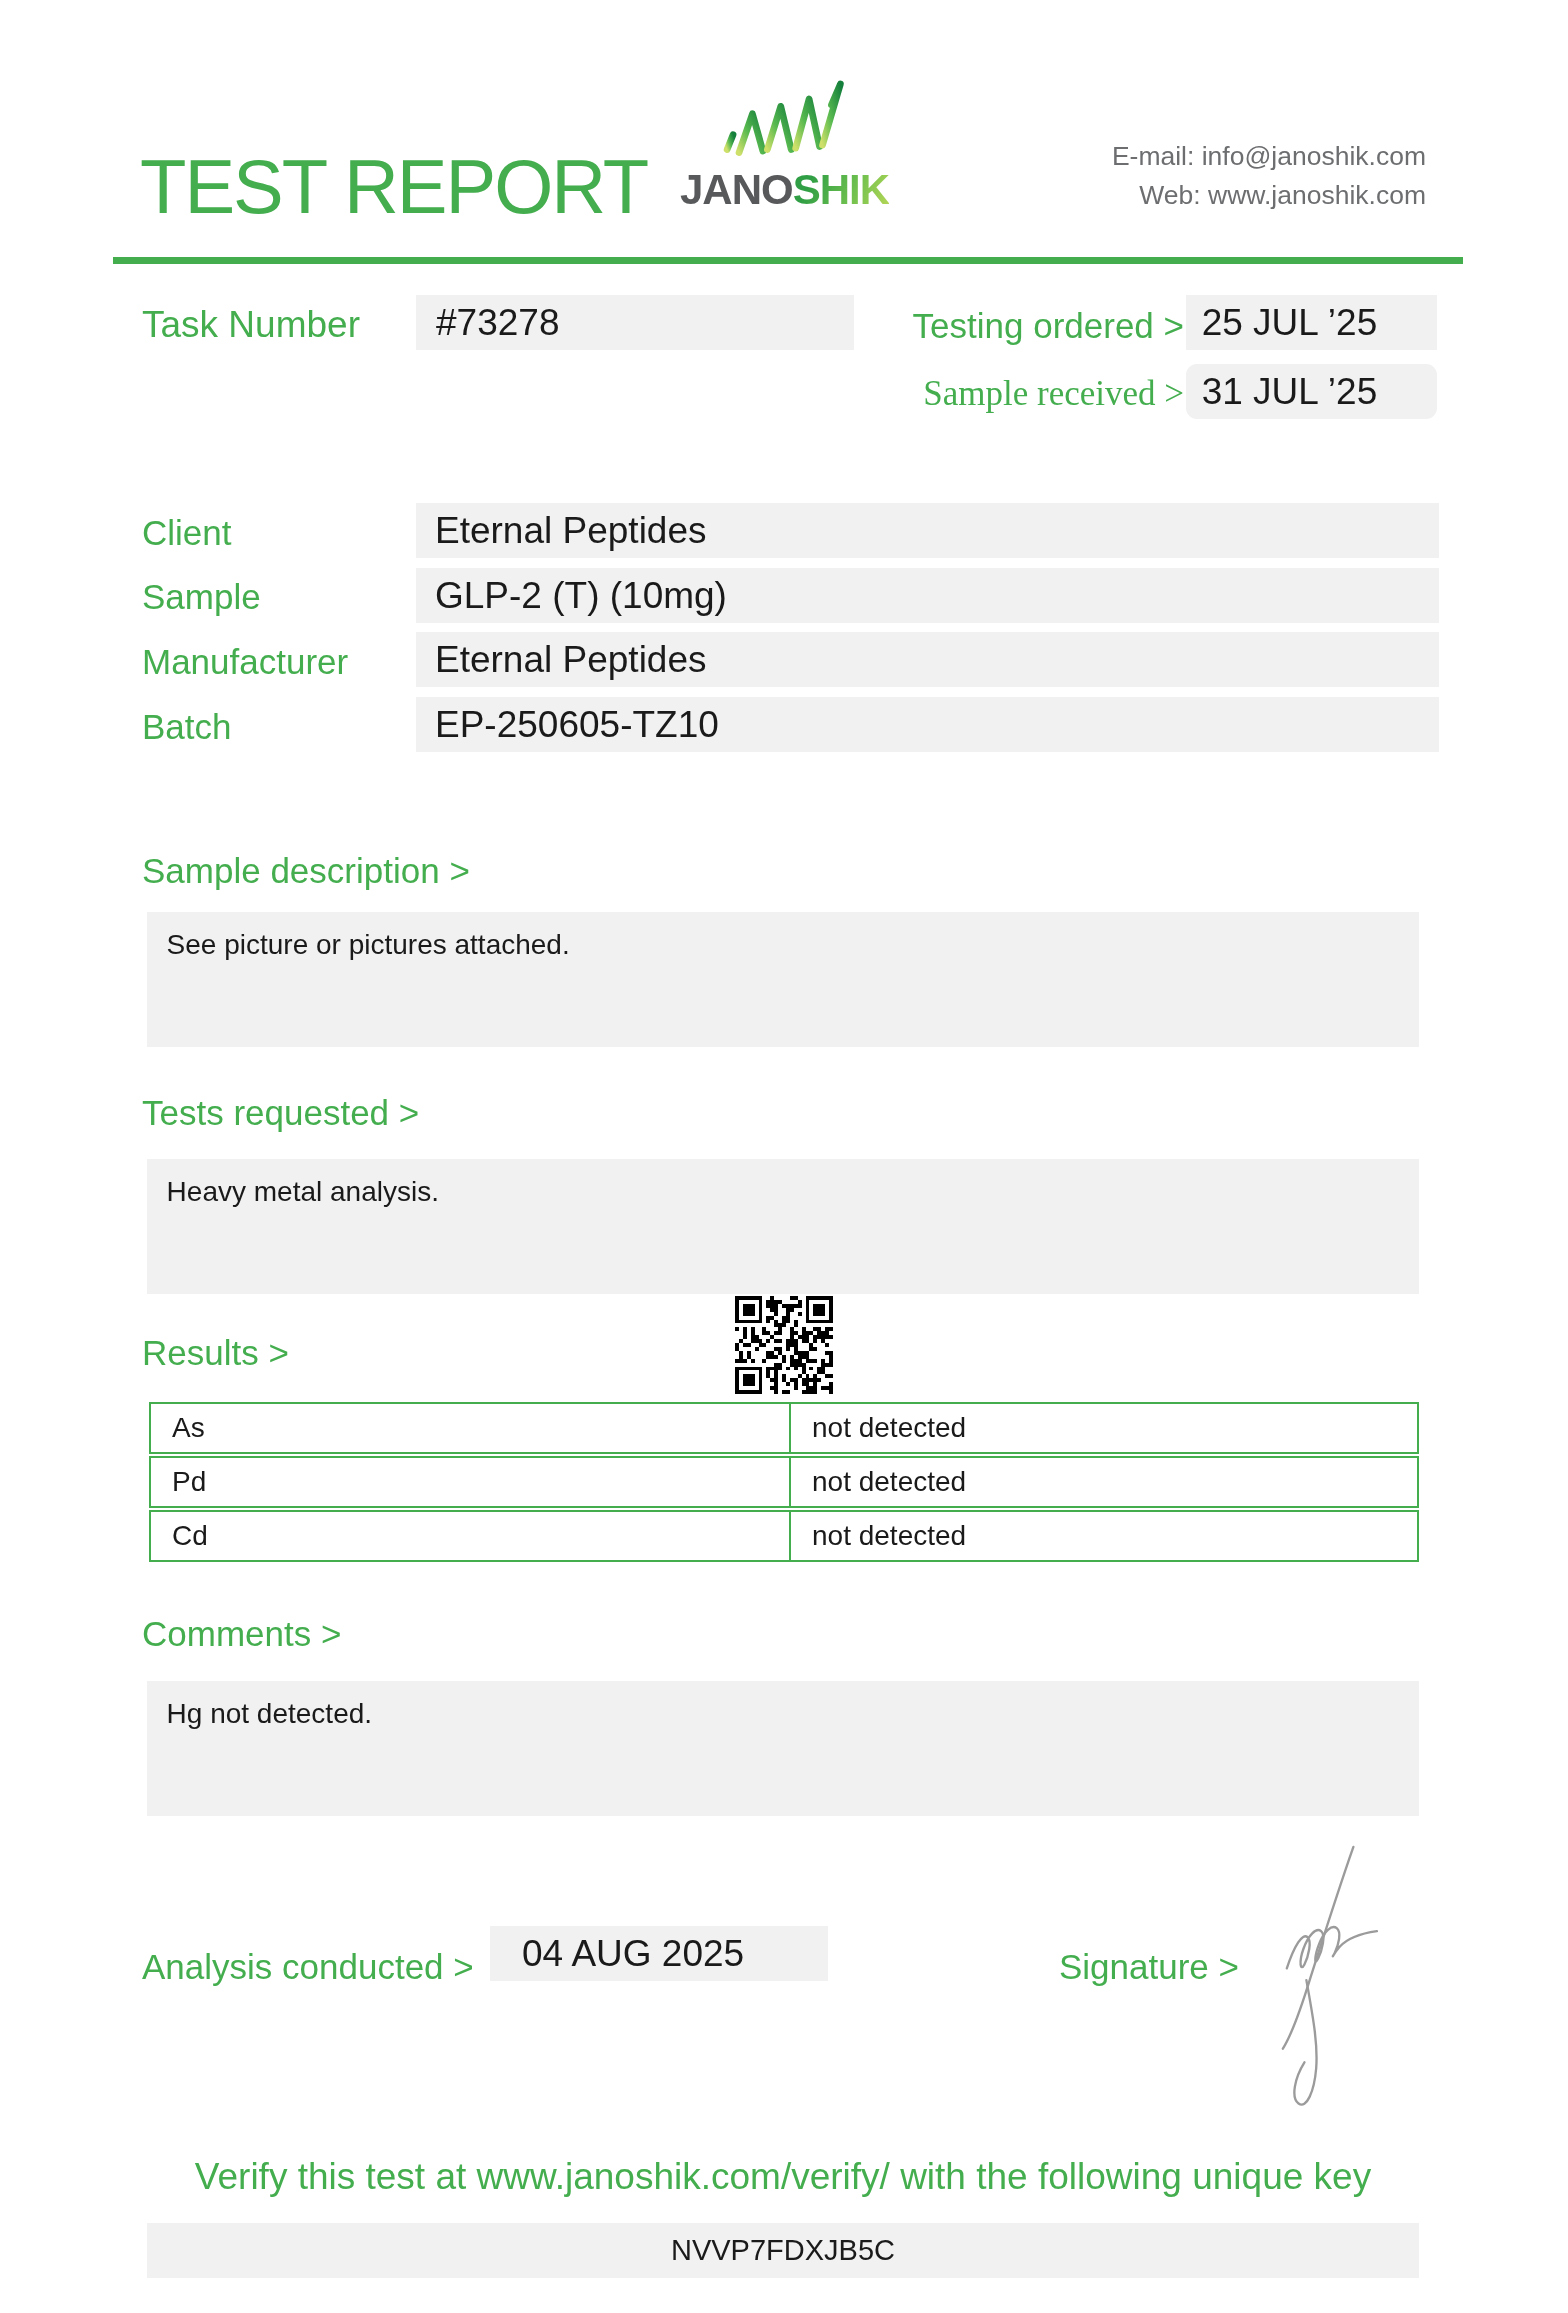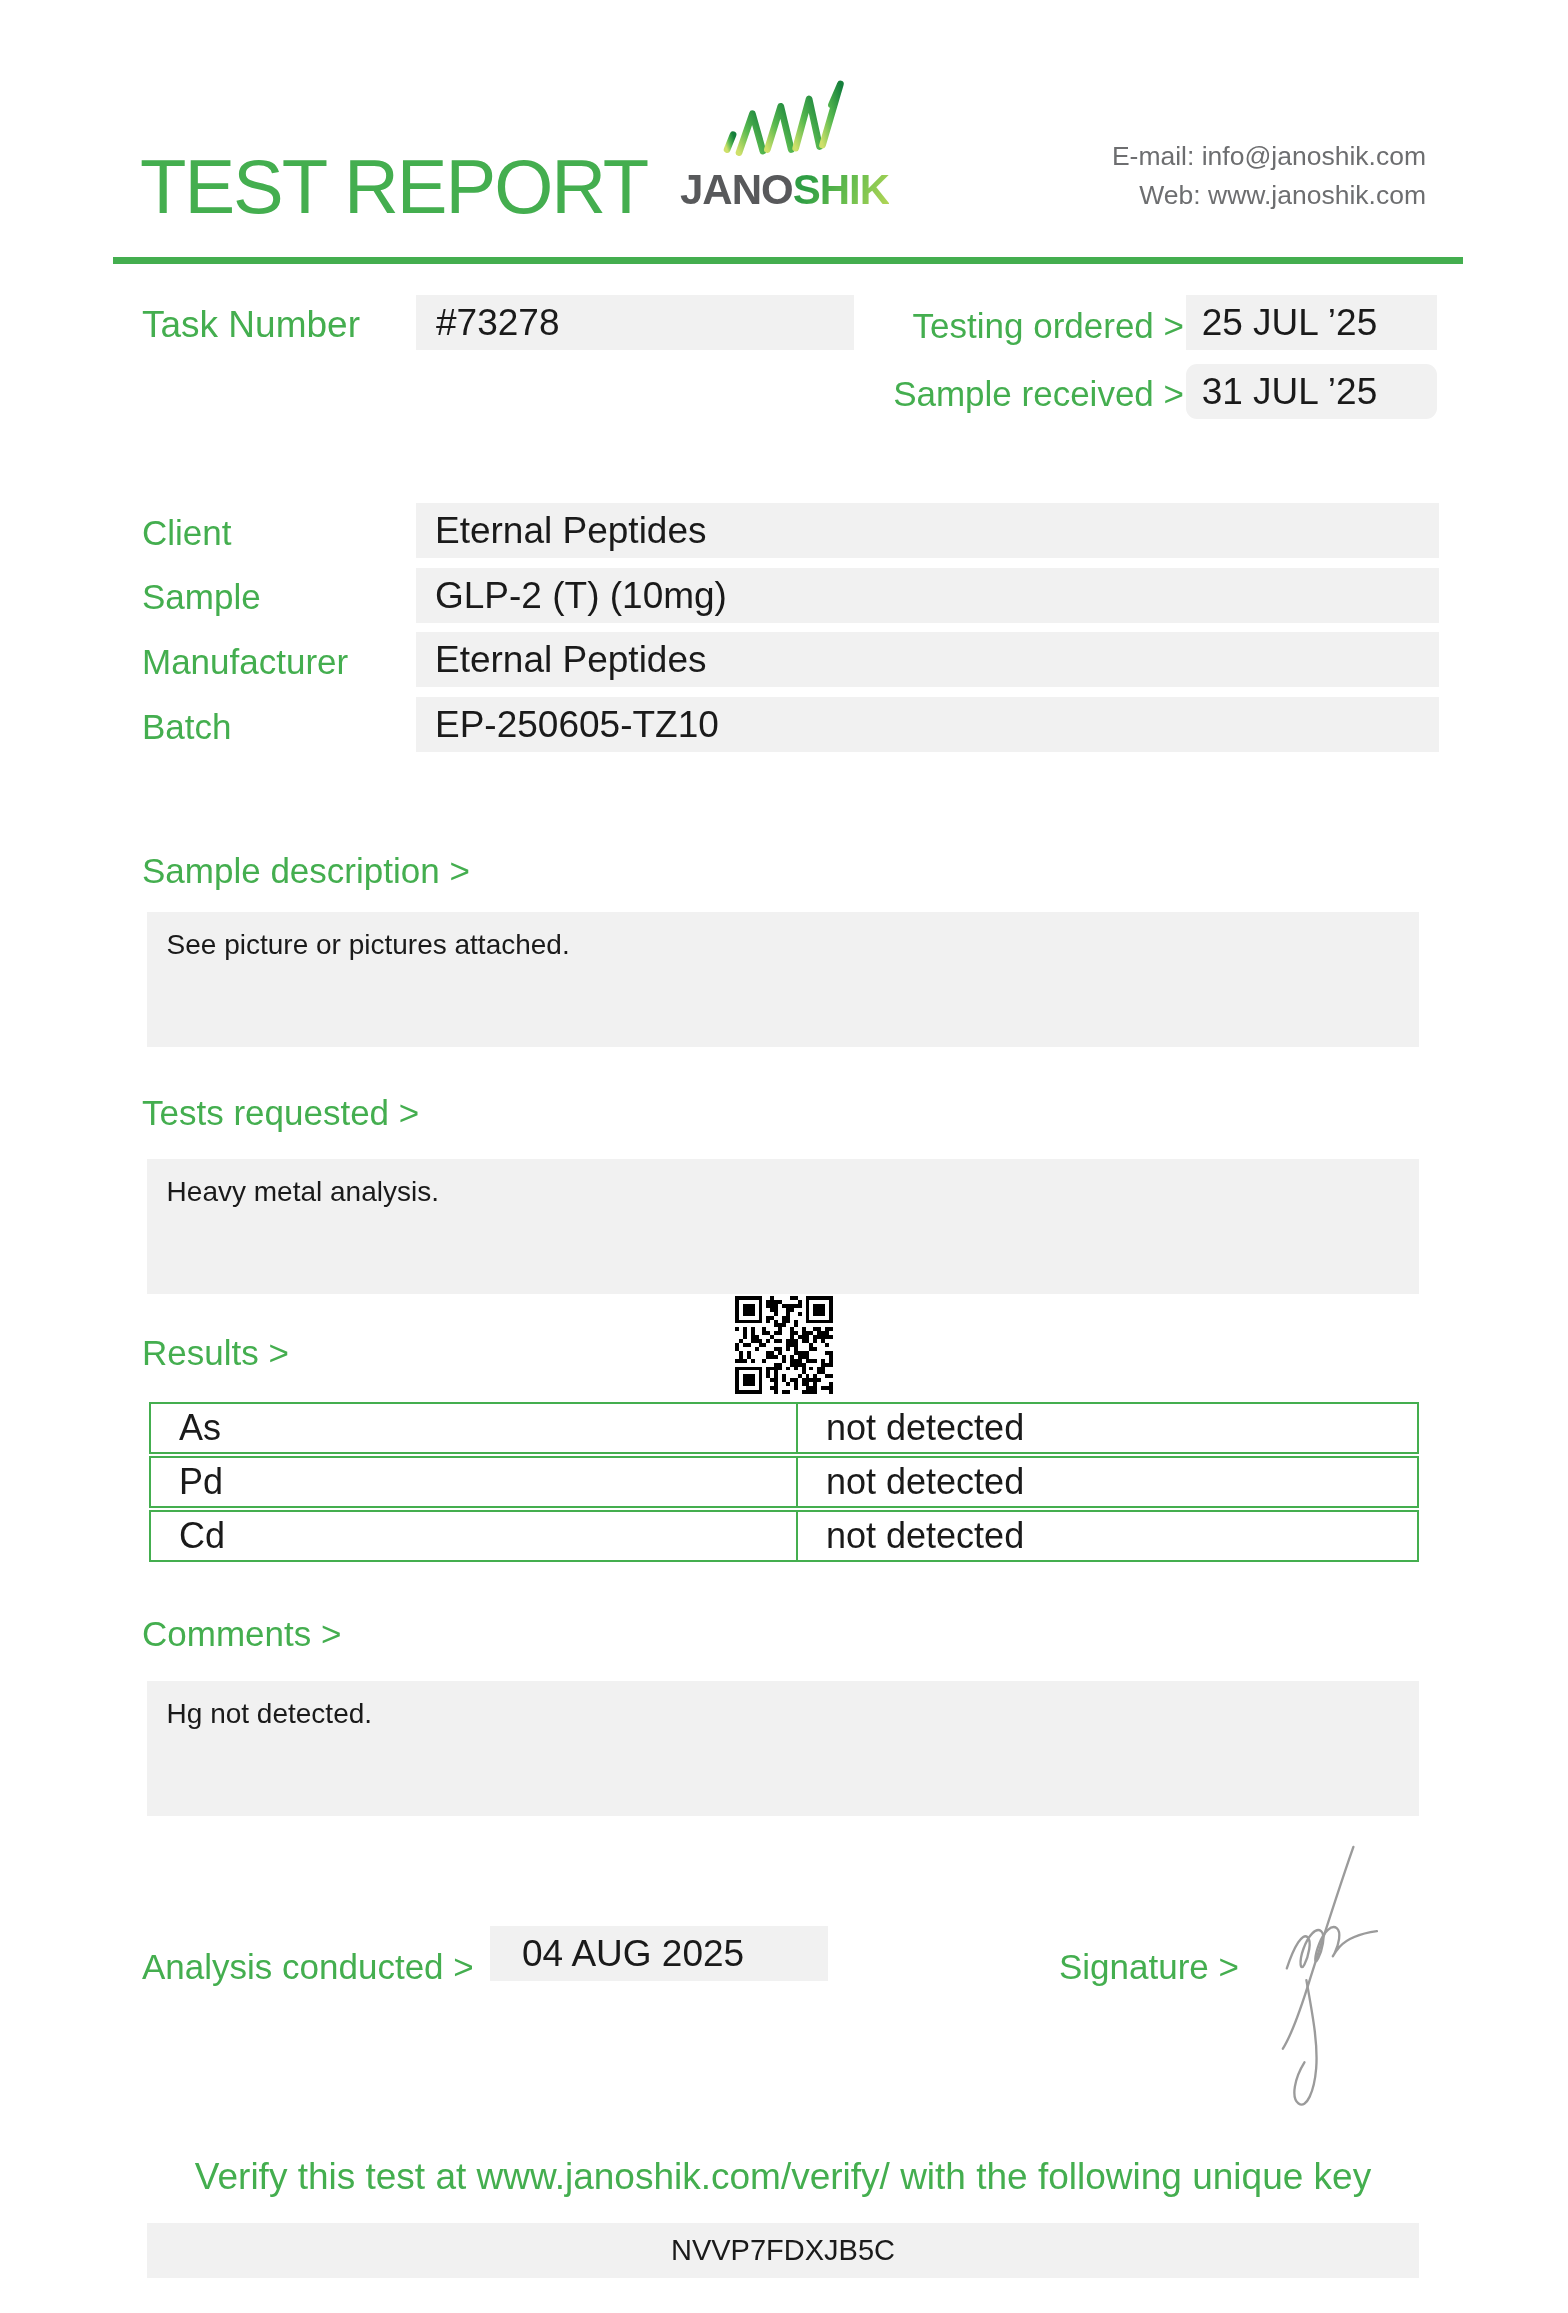--- a/index.html
+++ b/index.html
@@ -30,35 +30,35 @@
   .rule{left:113px;top:257px;width:1350px;height:6.9px;background:var(--accent-green,#44ae4f);}
 
   
   .lbl{font-size:35px;white-space:nowrap;}
   .box{background:var(--box-gray,#f1f1f1);}
   .valbox{font-size:37px;display:flex;align-items:center;white-space:nowrap;}
   .task-label{left:142px;top:304px;font-size:37px;}
   .task-box{left:416px;top:295px;width:418px;height:55px;padding-left:20px;}
   .to-label{left:872px;top:306px;width:312px;text-align:right;}
   .to-box{left:1186px;top:295px;width:235px;height:55px;padding-left:15.7px;}
-  .sr-label{left:872px;top:374px;width:312px;text-align:right;}
+  .sr-label{left:872px;top:374px;width:312px;text-align:right;font-family:Liberation Serif, serif;}
   .sr-box{left:1186px;top:364px;width:235px;height:55px;padding-left:15.7px;border-radius:11px;}
 
   
   .field-label{left:142px;width:265px;}
   .field-box{left:416px;width:1004px;height:55px;padding-left:19px;}
 
   
   .sec-head{left:142px;font-size:35px;white-space:nowrap;}
   .body-box{left:147px;width:1272px;height:135px;font-size:28px;padding:16.7px 19.6px;box-sizing:border-box;}
 
   
   .rtable{left:149px;top:1402px;width:1270px;}
   .t-row{display:flex;border:2.9px solid var(--accent-green,#44ae4f);margin-bottom:2px;background:#fff;}
-  .t-cell{font-size:36px;line-height:48px;padding-left:28px;white-space:nowrap;}
+  .t-cell{font-size:28px;line-height:48px;padding-left:21px;white-space:nowrap;}
   .t-analyte{width:617px;border-right:2.9px solid var(--accent-green,#44ae4f);}
   .t-result{flex:1;}
 
   
   .qr{left:735px;top:1296px;width:98px;height:98px;}
   .sig{left:1267px;top:1841px;width:116px;height:286px;}
 
   
   .analysis-label{left:142px;top:1947px;}
   .analysis-box{left:490px;top:1926px;width:306px;height:55px;padding-left:32px;}

